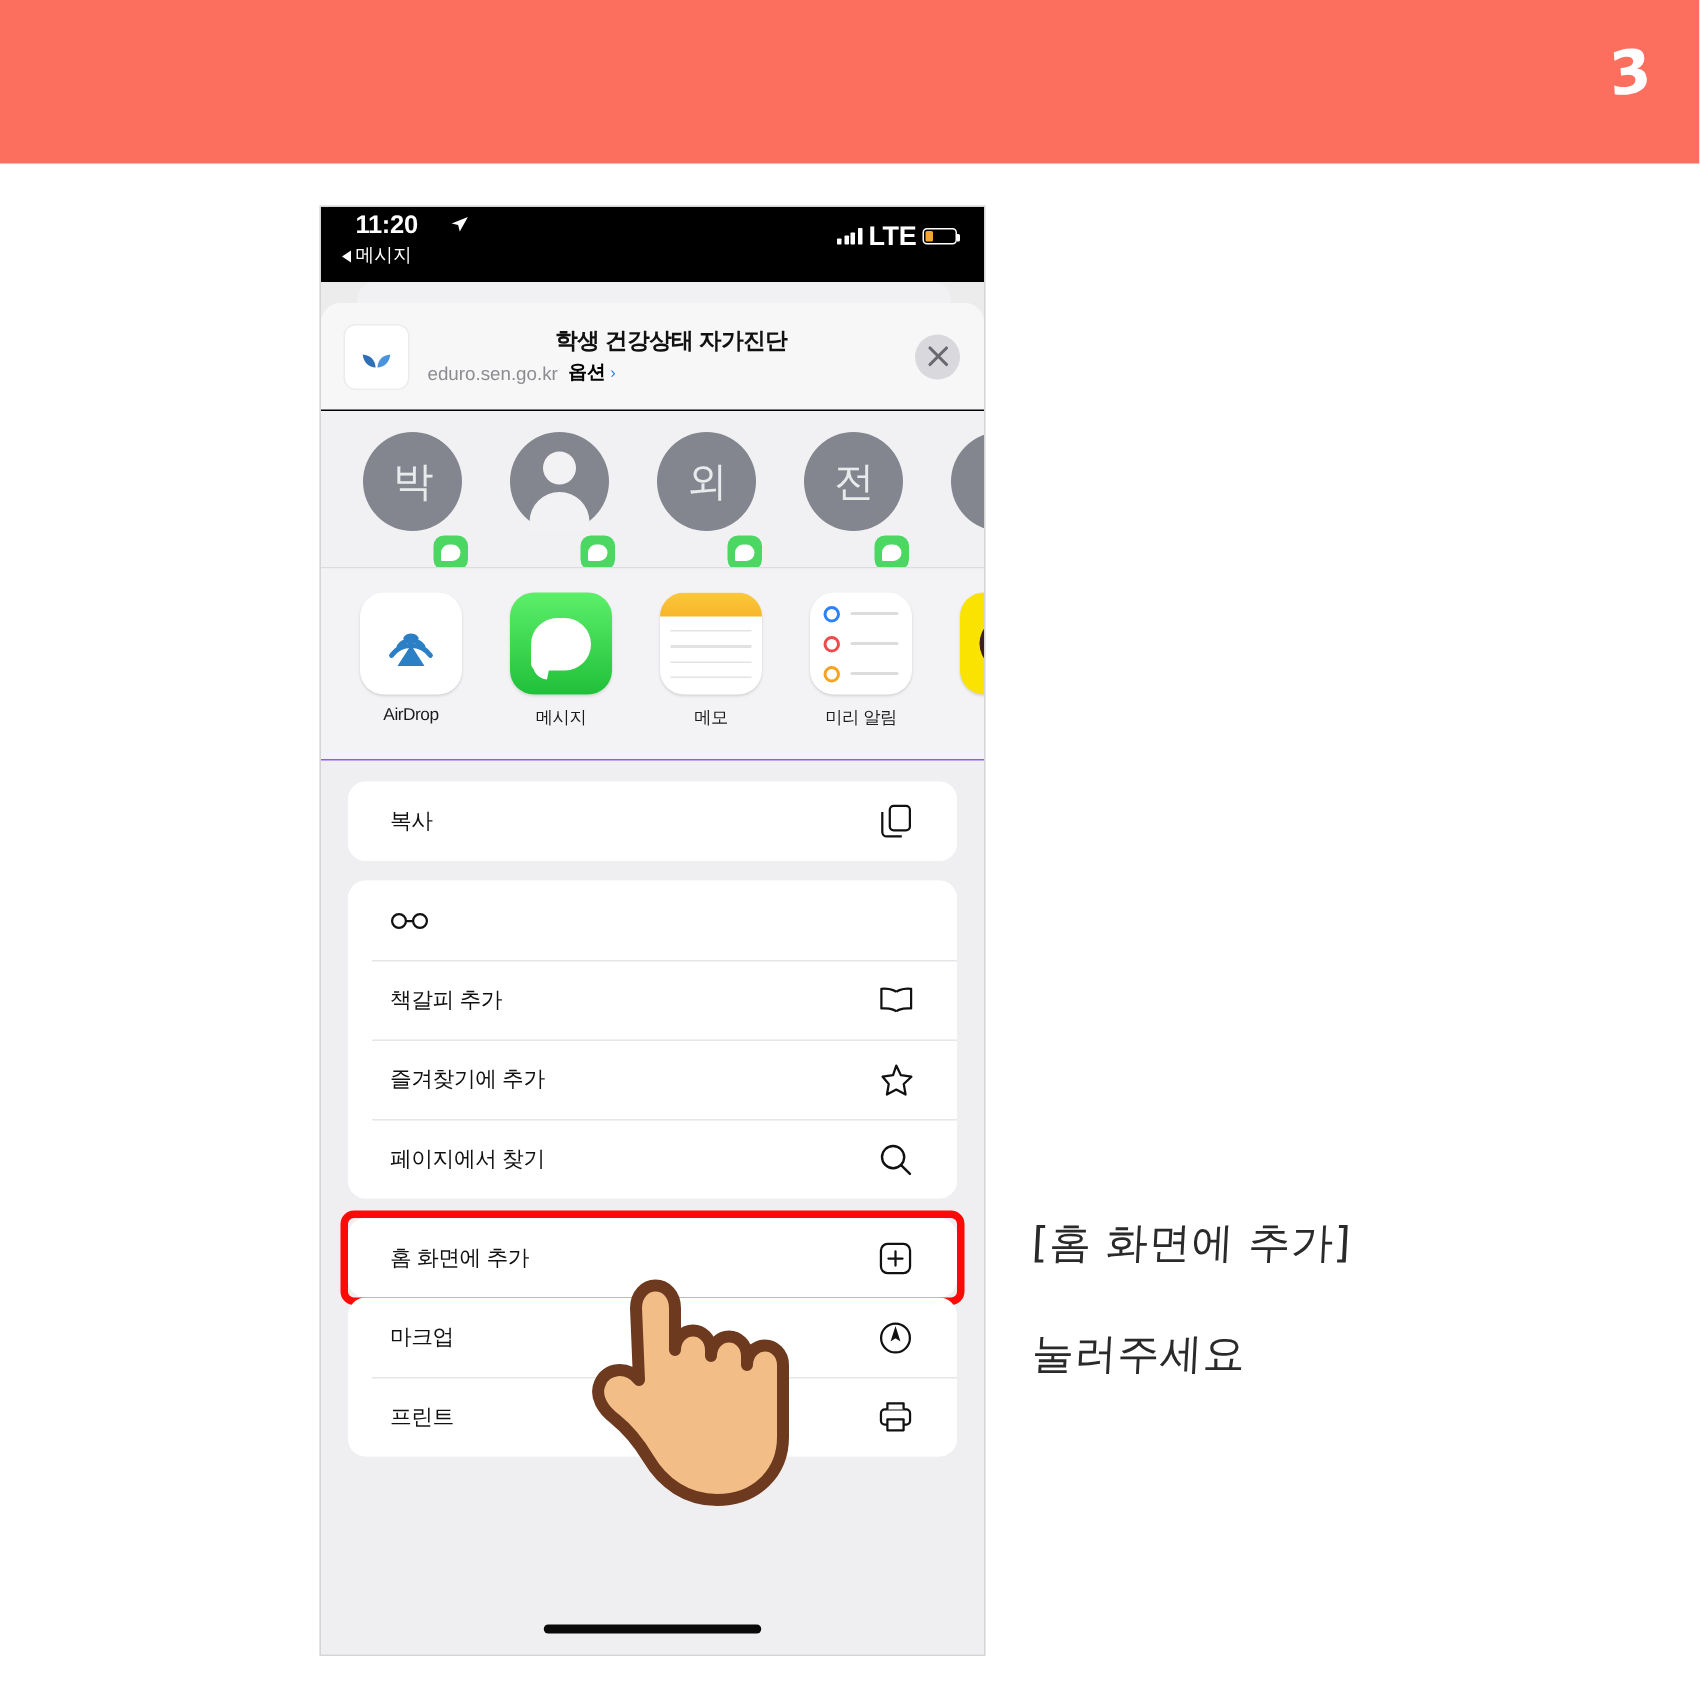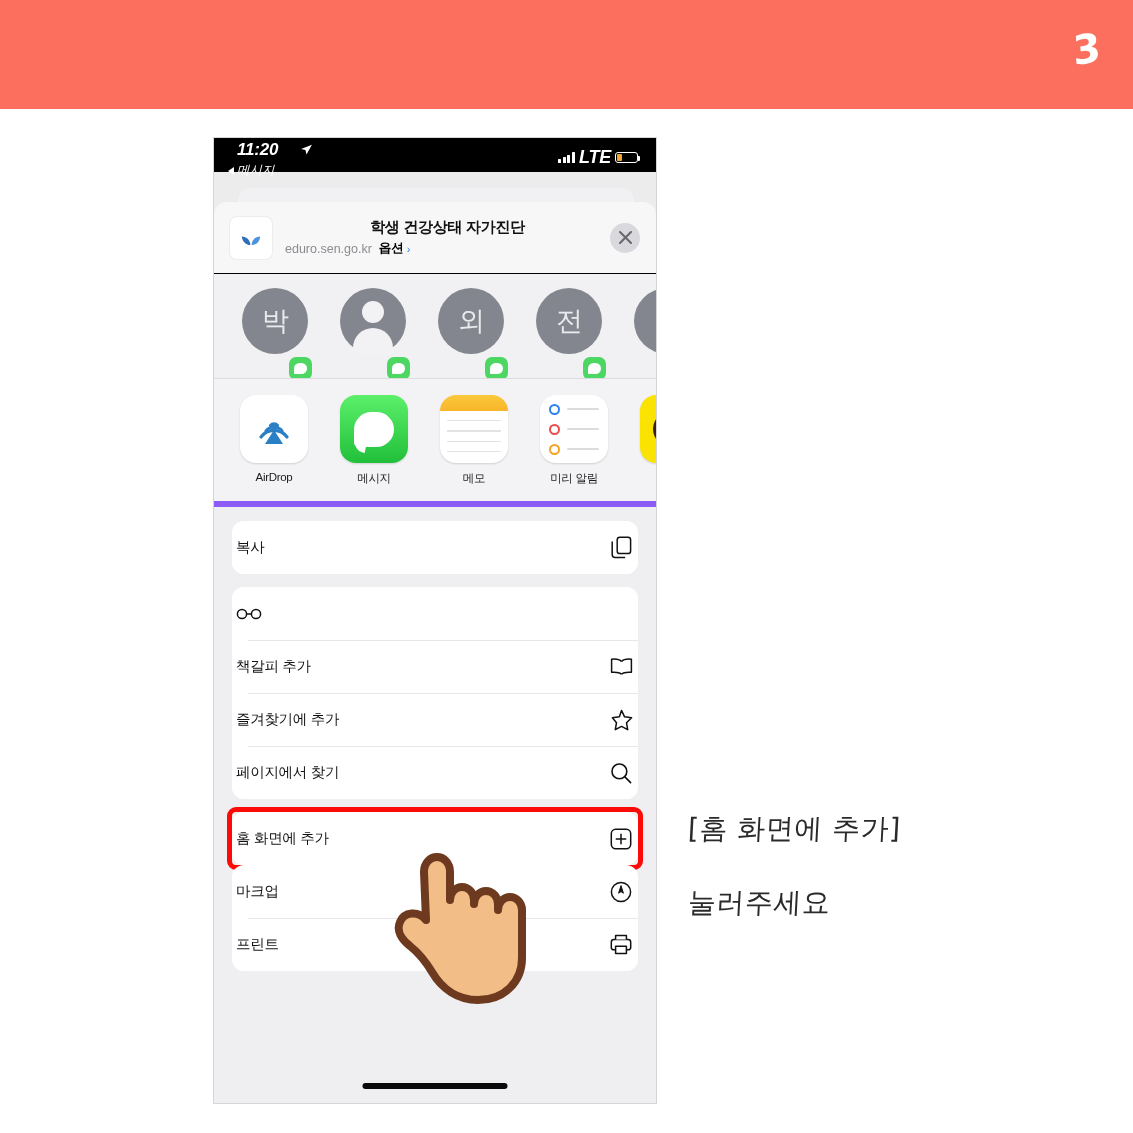--- a/index.html
+++ b/index.html
@@ -28,23 +28,22 @@
   .phone{
     position:absolute; left:213px; top:137px;
     width:444px; height:967px;
     background:#ececec;
     border:1px solid #d5d5d5;
     overflow:hidden;
   }
 
   
   .statusbar{
-    position:relative; width:100%; height:34px; background:#000;
+    position:relative; width:100%; height:50px; background:#000;
     color:#fff;
-    font-style:italic;
   }
   .sb-time{
     position:absolute; left:23px; top:2px;
     font-size:17px; font-weight:700; letter-spacing:-.2px;
   }
   .sb-loc{
     position:absolute; left:86px; top:5px; width:13px; height:13px;
   }
   .sb-back{
     position:absolute; left:14px; top:24px;
@@ -149,21 +148,21 @@
     position:relative;
   }
   .cname{
     margin-top:6px;text-align:center;font-size:9px;color:#e6e6e9;
     white-space:nowrap;overflow:hidden;
   }
 
   
   .apps{
     position:relative;height:128px;background:#f3f3f5;
-    border-bottom:6px solid #8b5cf6;
+    border-bottom:1px solid #8b5cf6;
     padding:16px 0 0 26px; display:flex; gap:32px; overflow:hidden;
   }
   .app{ width:68px;flex:none;text-align:center; }
   .appicon{
     width:68px;height:68px;border-radius:16px;overflow:hidden;
     position:relative;background:#fff;
     box-shadow:0 1px 2px rgba(0,0,0,.14);
   }
   .applabel{
     margin-top:8px;font-size:11.5px;color:#1b1b1d;letter-spacing:-.3px;
@@ -201,21 +200,21 @@
   .ic-kakao .k::after{
     content:"";position:absolute;left:9px;bottom:-5px;width:11px;height:11px;
     background:#3c1e1e;transform:rotate(25deg);
   }
 
   
   .actions{ padding:14px 18px 0 18px; }
   .group{ background:#fff; border-radius:12px; overflow:hidden; margin-bottom:13px; }
   .row{
     position:relative;height:53px;display:flex;align-items:center;
-    padding:0 4px;background:#fff;gap:16px;
+    padding:0 28px;background:#fff;gap:16px;
   }
   .row + .row::before{
     content:"";position:absolute;left:16px;right:0;top:0;height:1px;background:#e6e6e8;
   }
   .row-label{ flex:1;font-size:14.5px;color:#111;letter-spacing:-.3px; }
   .row-ic{ width:26px;height:26px;display:flex;align-items:center;justify-content:center;flex:none; }
   .row-ic svg{ display:block; }
 
   .hl-wrap{ position:relative; }
   .hl-box{

